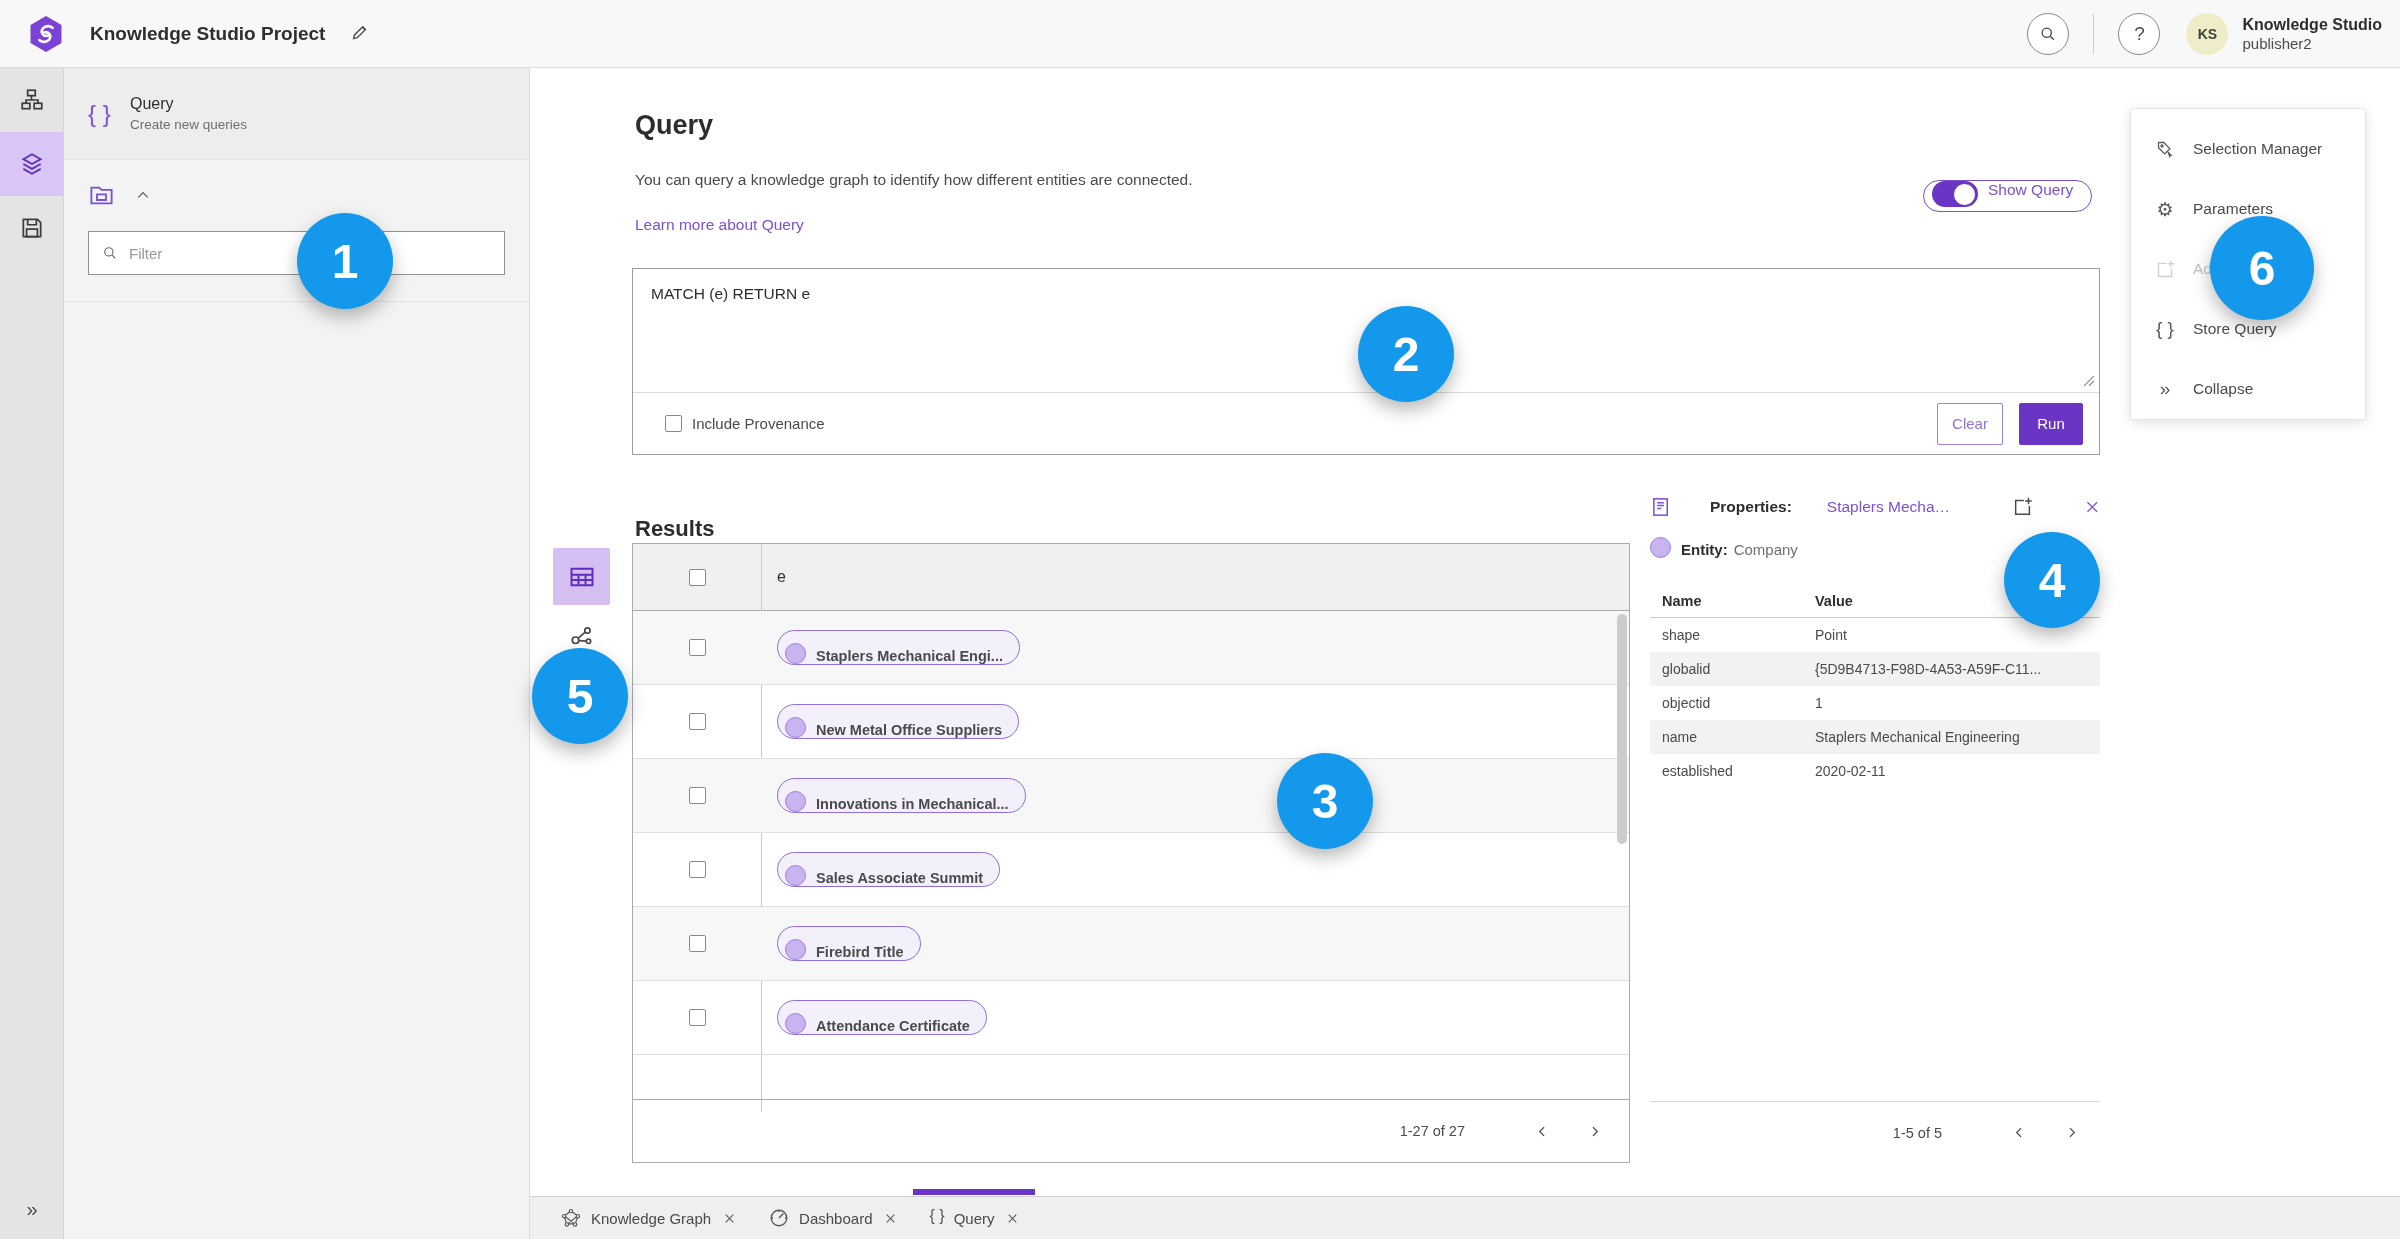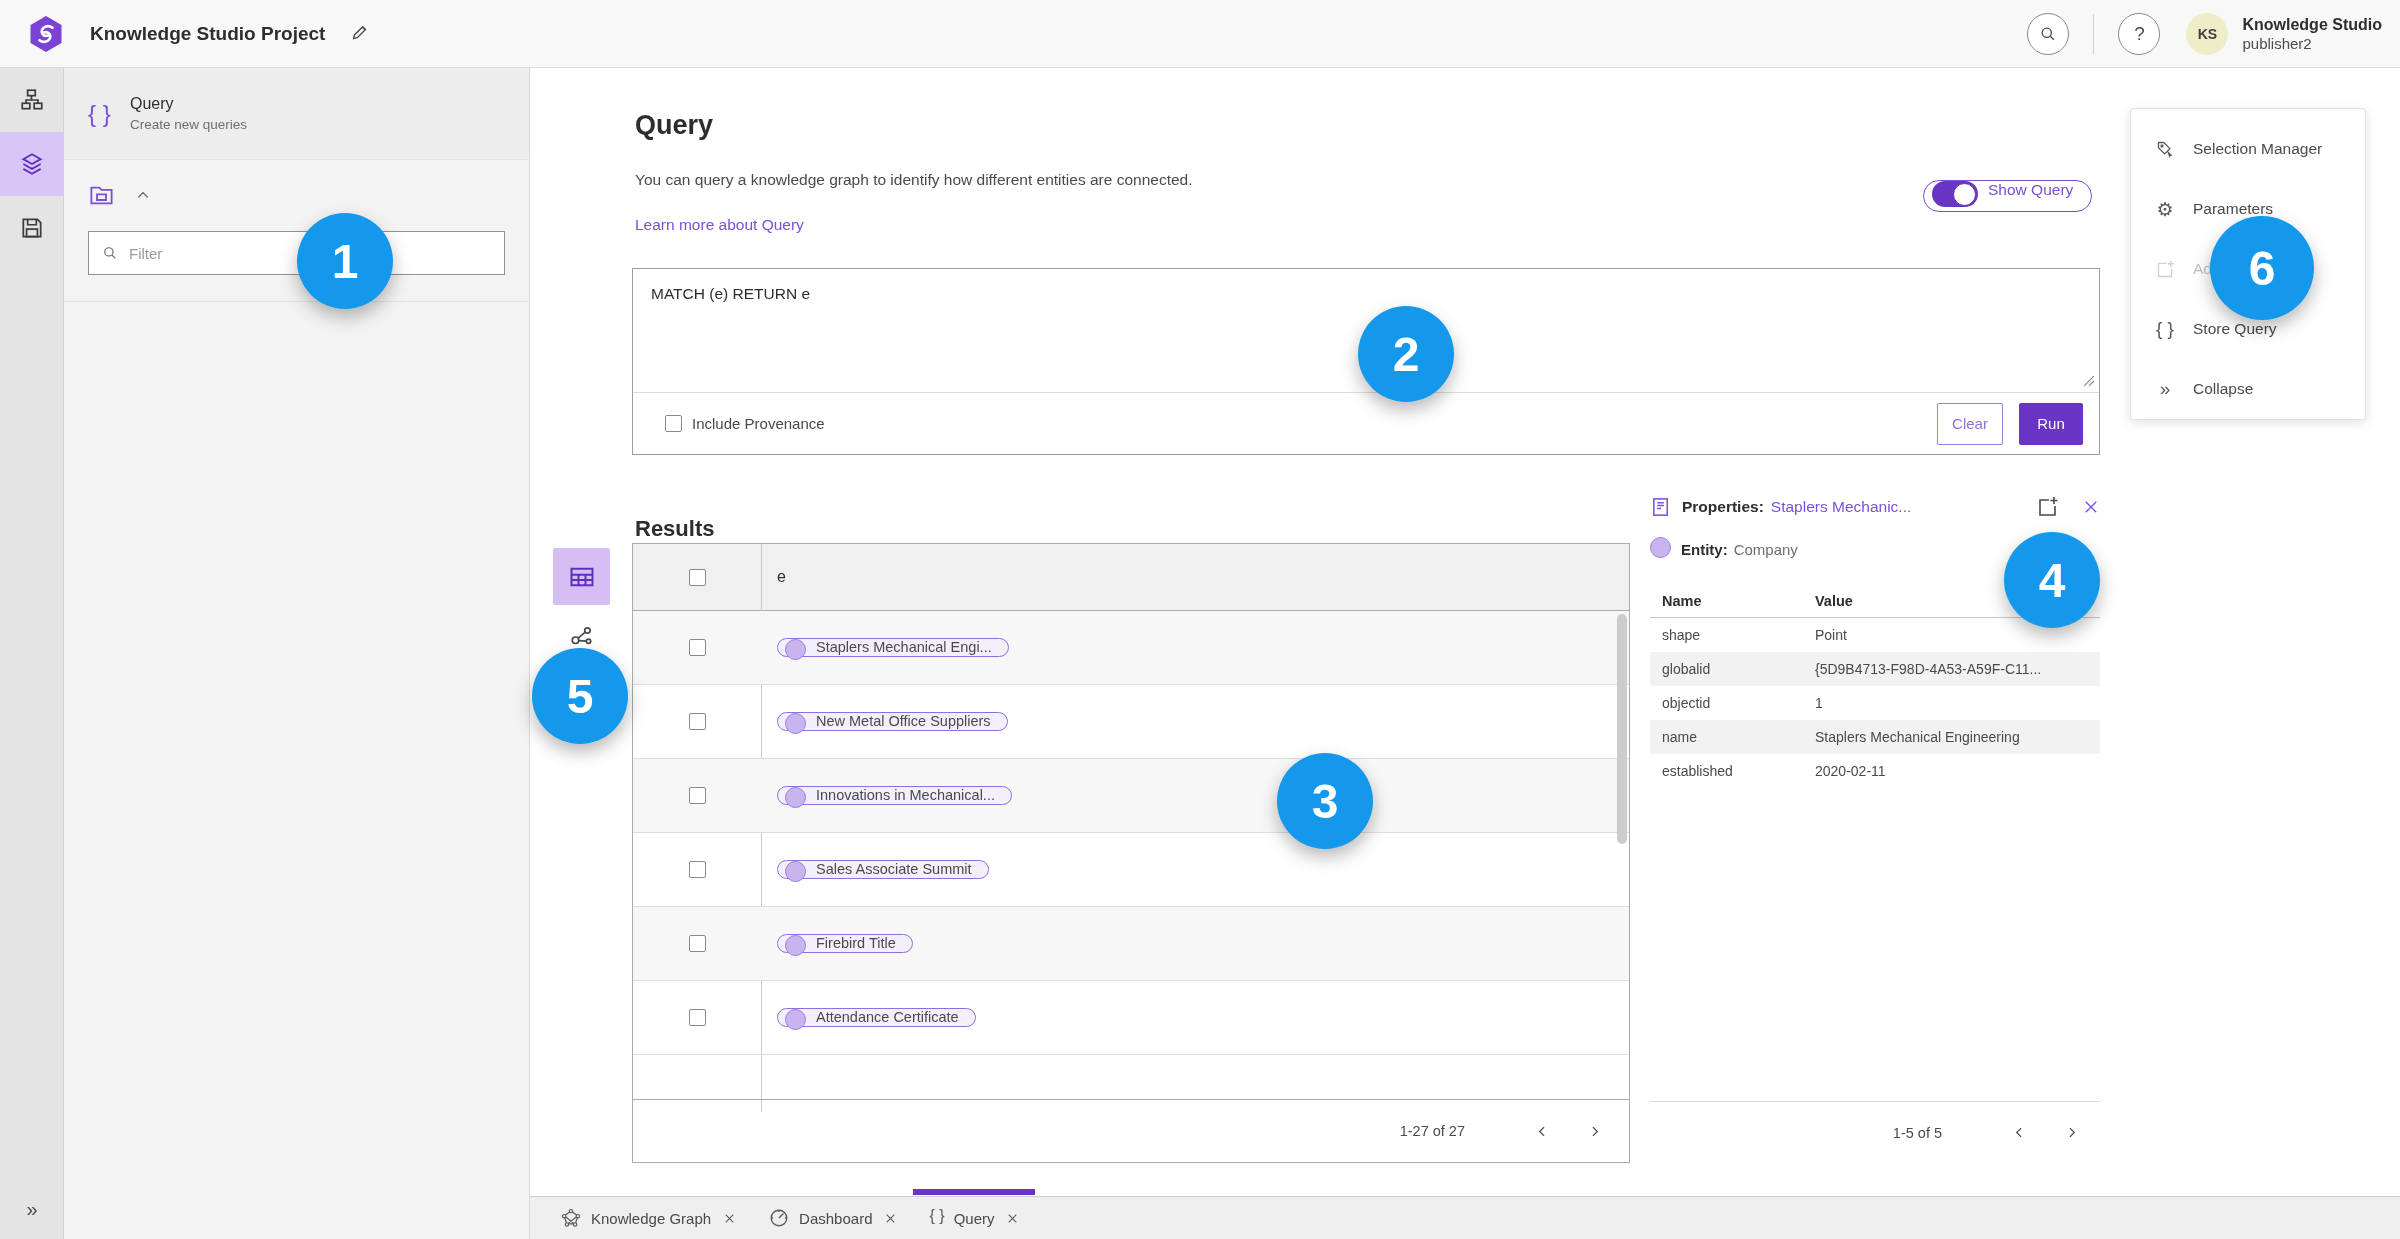--- a/index.html
+++ b/index.html
@@ -108,36 +108,36 @@
   .rtable { position:absolute; left:102px; top:475px; width:998px; height:620px; border:1px solid #ababab;
             background:#fff; }
   .rtable .thead { position:absolute; left:0; top:0; right:0; height:67px; background:#f0f0f0;
                    border-bottom:1px solid #ababab; display:flex; align-items:center; }
   .cb-col { width:128px; display:flex; align-items:center; justify-content:center; flex:none; }
   .col-divider { position:absolute; left:128px; top:0; bottom:50px; width:1px; background:#c9c9c9; }
   .rtable .thead .ehead { font-size:16px; color:#2e2e2e; margin-left:16px; }
   .rows-vp { position:absolute; left:0; top:67px; right:0; height:490px; overflow:hidden; }
   .trow { height:74px; display:flex; align-items:center; border-bottom:1px solid #dedede; }
   .trow:nth-child(odd) { background:#f7f7f7; }
-  .chip { display:inline-flex; align-items:flex-start; height:19px; border:1.5px solid #8d6fe0; background:#f4f0fb;
-          border-radius:18px; padding:0 16px 0 7px; margin-left:16px; cursor:pointer; }
+  .chip { display:inline-flex; align-items:flex-end; height:35px; border:1.5px solid #8d6fe0; background:#f4f0fb;
+          border-radius:18px; padding:0 16px 0 7px; margin-left:16px; cursor:pointer;font-weight:bold; }
   .dot { width:21px; height:21px; border-radius:50%; background:#cab4f0; border:1.5px solid #9a7de2; flex:none; }
   .chip .cl { font-size:14.5px; color:#4a4a4a; margin-left:10px; white-space:nowrap; }
   .vscroll { position:absolute; right:2px; top:70px; width:10px; height:485px; }
   .vscroll .thumb { position:absolute; left:0; top:0; width:10px; height:230px; background:#ccc; border-radius:5px; }
   .rtable .tfoot { position:absolute; left:0; right:0; bottom:0; height:63px; border-top:1px solid #ababab;
                    display:flex; align-items:center; justify-content:flex-end; padding-right:20px; }
   .pg-text { font-size:14.5px; color:#4a4a4a; margin-right:40px; }
   .pg-btn { width:30px; height:30px; display:flex; align-items:center; justify-content:center;
             color:#4a4a4a; cursor:pointer; margin-left:22px; }
   .pg-btn svg { width:15px; height:15px; }
 
   
   .props { position:absolute; left:1120px; top:427px; width:450px; height:668px; background:#fff; }
-  .props-header { display:flex; align-items:center; }
+  .props-header { display:flex; align-items:center;gap:28px; }
   .props-header .doc { width:23px; height:23px; color:#7b4fd8; flex:none; }
   .props-header .pl { font-size:15.5px; font-weight:700; color:#2e2e2e; margin-left:9px; }
   .props-header .plink { font-size:15.5px; color:#7b4fd8; margin-left:7px; white-space:nowrap; overflow:hidden;
                          text-overflow:ellipsis; max-width:190px; cursor:pointer; }
   .props-header .sp { flex:1; }
   .props-header .addto { width:24px; height:24px; color:#4a4a4a; cursor:pointer; margin-right:22px; }
   .props-header .pclose { width:18px; height:18px; color:#7b4fd8; cursor:pointer; }
   .entity-row { display:flex; align-items:flex-end; margin-top:18px; }
   .entity-row .el { font-size:15px; font-weight:700; color:#2e2e2e; margin-left:10px; }
   .entity-row .ev { font-size:15px; color:#6e6e6e; margin-left:6px; }

